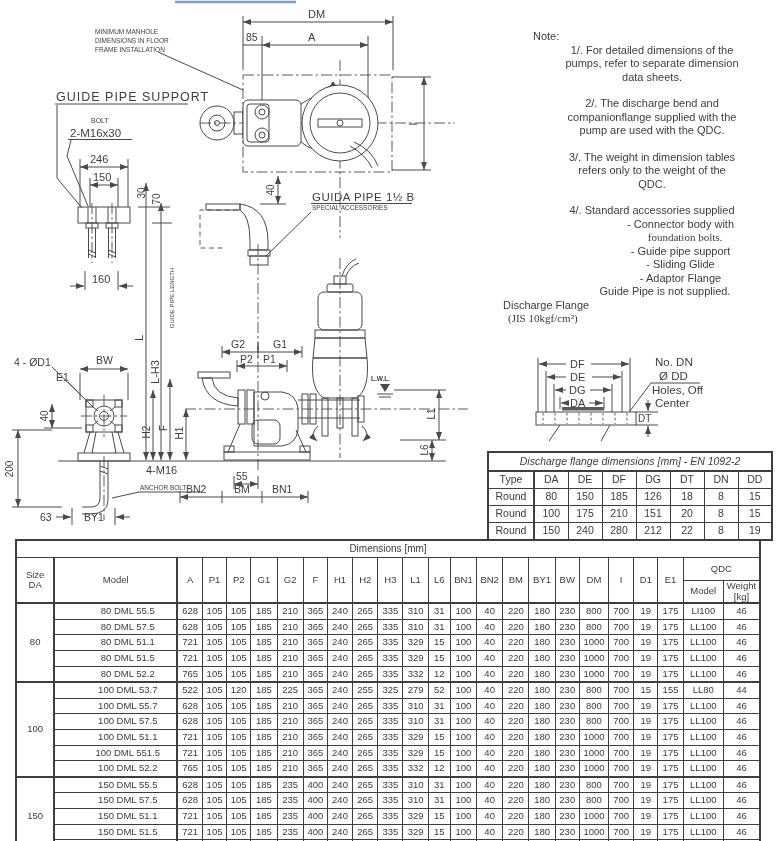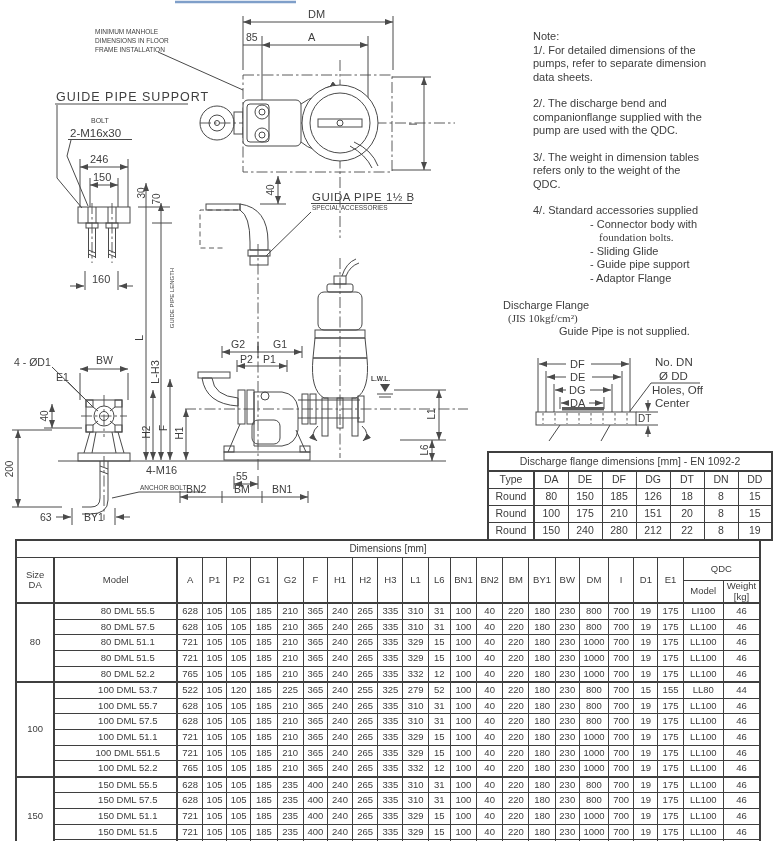--- a/index.html
+++ b/index.html
@@ -8,36 +8,36 @@
 
   svg.drawing { position:absolute; left:0; top:0; }
   svg .ln   { stroke:#4a4a4a; stroke-width:1; fill:none; }
   svg .lnf  { stroke:#4a4a4a; stroke-width:1; fill:#fff; }
   svg .ctr  { stroke:#4a4a4a; stroke-width:0.9; fill:none; stroke-dasharray:11 3 2.5 3; }
   svg .dsh  { stroke:#4a4a4a; stroke-width:0.9; fill:none; stroke-dasharray:5 3.5; }
   svg .hat  { stroke:#4a4a4a; stroke-width:0.9; fill:none; stroke-dasharray:2.5 2.5; }
   svg text  { fill:#3e3e3e; font-family:"Liberation Sans", sans-serif; }
 
   .notes { position:absolute; left:533px; top:30px; width:238px; font-size:11px; line-height:13.5px; color:#3d3d3d; }
-  .note-para { margin-bottom:13px; }
+  .note-para { margin-bottom:13px;text-align:center; }
   .note-sub  { padding-left:57px; }
   .note-sub-cont { padding-left:66px;font-family:Liberation Serif, serif; }
-  .note-close { padding-left:26px;margin-top:40px; }
+  .note-close { padding-left:26px; }
 
   .flange-heading { position:absolute; left:503px; top:299px; font-size:11px; line-height:13px; color:#3d3d3d; }
   .flange-heading .l2 { padding-left:5px;font-family:Liberation Serif, serif; }
 
   table { border-collapse:collapse; table-layout:fixed; }
   th, td { padding:0; font-weight:400; }
 
   .flange-table { position:absolute; left:487px; top:451px; width:284px; border:2px solid #3f3f3f; }
   .flange-table th, .flange-table td {
     border:1px solid #3f3f3f; font-size:10.5px; color:#3c3c3c; text-align:center; height:16px; line-height:1.1;
   }
-  .flange-table .ft-title { height:17px; border-bottom:2px solid #3f3f3f; }
+  .flange-table .ft-title { height:17px; border-bottom:2px solid #3f3f3f;font-style:italic; }
   .flange-table .type-col { border-right:2px solid #3f3f3f; }
 
   .dim-table { position:absolute; left:15px; top:539px; width:746px; border:2px solid #3f3f3f; }
   .dim-table th, .dim-table td {
     border:1px solid #3f3f3f; font-size:9.5px; color:#3c3c3c; text-align:center; line-height:1.12;
   }
   .dim-table .dt-title { height:16px; font-size:10px; }
   .dim-table thead tr:nth-child(2) th { height:22px; }
   .dim-table thead tr:nth-child(3) th { height:18px; }
   .dim-table tbody td { height:14.6px; }
@@ -393,22 +393,22 @@
         </div>
         <div class="note-para">
           <div>3/. The weight in dimension tables</div>
           <div>refers only to the weight of the</div>
           <div>QDC.</div>
         </div>
         <div class="note-para">
           <div>4/. Standard accessories supplied</div>
           <div class="note-sub">- Connector body with</div>
           <div class="note-sub-cont">foundation bolts.</div>
+          <div class="note-sub">- Guide pipe support</div>
           <div class="note-sub">- Sliding Glide</div>
-          <div class="note-sub">- Guide pipe support</div>
           <div class="note-sub">- Adaptor Flange</div>
           <div class="note-close">Guide Pipe is not supplied.</div>
         </div>
       </div>
 </div>
 
 <div class="flange-heading">
   <div>Discharge Flange</div>
   <div class="l2">(JIS 10kgf/cm²)</div>
 </div>

